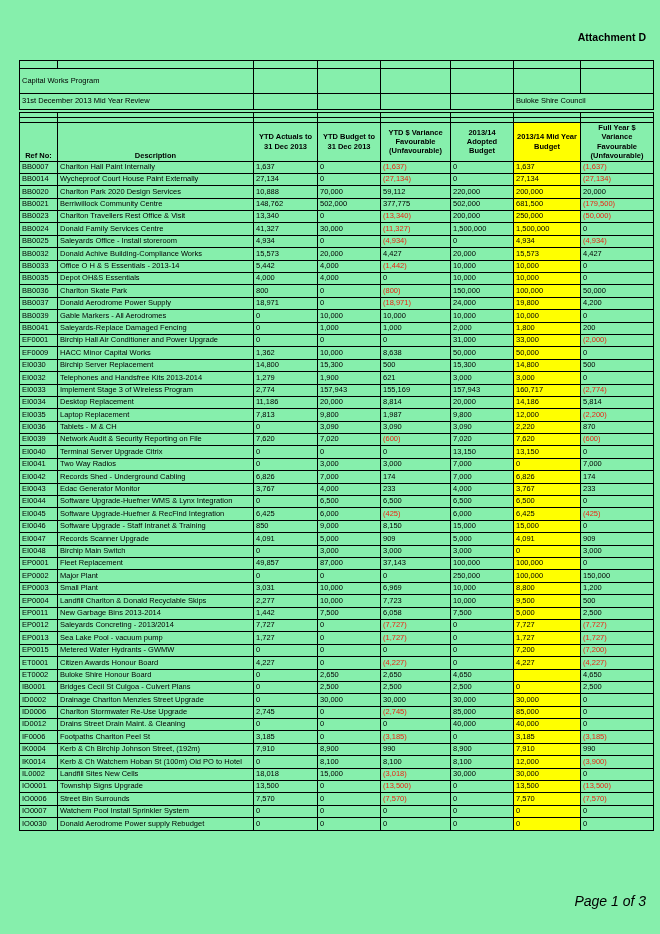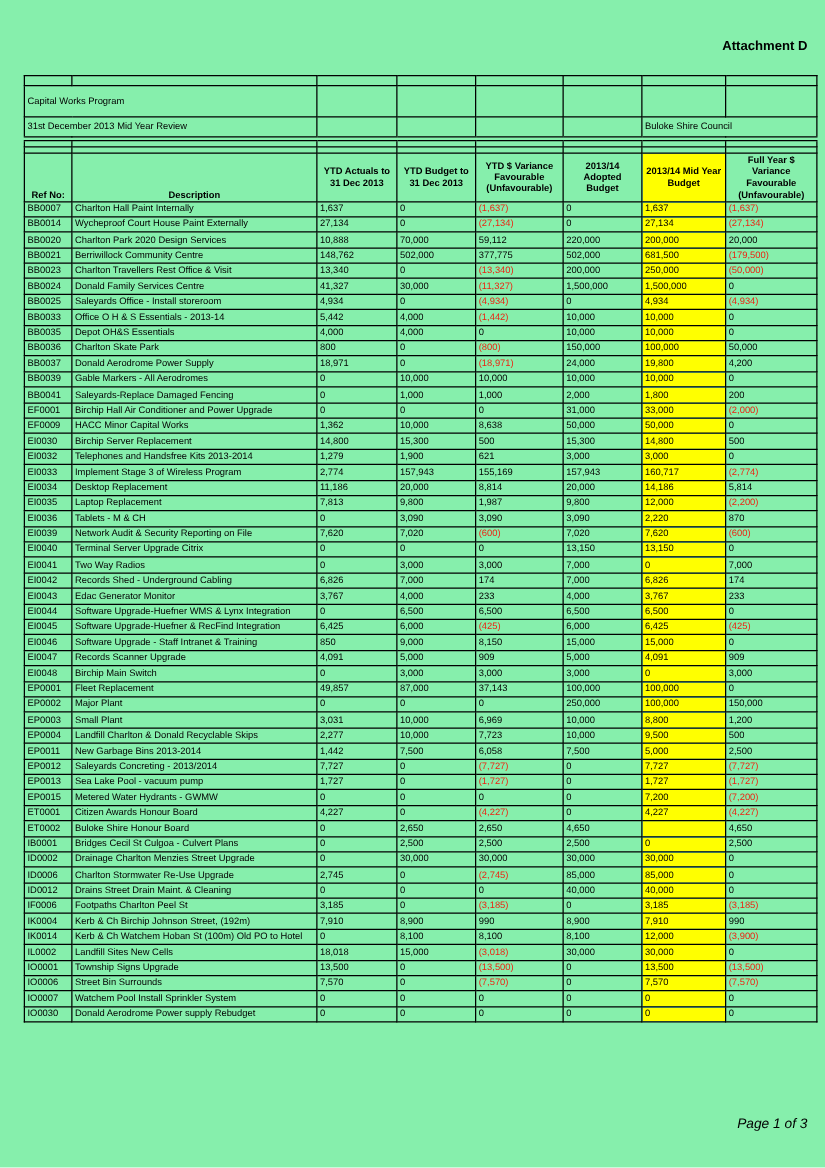--- a/index.html
+++ b/index.html
@@ -7,21 +7,21 @@
     position:relative; width:660px; height:934px; background:#86efac;
     font-family:"Liberation Sans","DejaVu Sans",sans-serif; color:#000;
     overflow:hidden;
   }
   .attachment {
     position:absolute; top:31px; right:14px;
     font-size:10.5px; font-weight:bold;
   }
   .pagenum {
     position:absolute; top:893px; right:14px;
-    font-size:11px; font-style:italic;
+    font-size:14px; font-style:italic;
   }
   table.cwp {
     position:absolute; left:19px; top:60px; width:634px;
     border-collapse:collapse; table-layout:fixed;
     border:1.5px solid #000;
   }
   table.cwp td, table.cwp th {
     border:1px solid #000; padding:0 2px;
     font-size:7.5px; line-height:1.15;
     overflow:hidden; white-space:nowrap;
@@ -188,20 +188,30 @@
           <td class="ref">BB0025</td>
           <td class="desc">Saleyards Office - Install storeroom</td>
           <td class="num">4,934</td>
           <td class="num">0</td>
           <td class="num neg">(4,934)</td>
           <td class="num">0</td>
           <td class="num ylw">4,934</td>
           <td class="num neg">(4,934)</td>
         </tr>
         <tr>
+          <td class="ref">BB0032</td>
+          <td class="desc">Donald Achive Building-Compliance Works</td>
+          <td class="num">15,573</td>
+          <td class="num">20,000</td>
+          <td class="num">4,427</td>
+          <td class="num">20,000</td>
+          <td class="num ylw">15,573</td>
+          <td class="num">4,427</td>
+        </tr>
+        <tr>
           <td class="ref">BB0033</td>
           <td class="desc">Office O H &amp; S Essentials - 2013-14</td>
           <td class="num">5,442</td>
           <td class="num">4,000</td>
           <td class="num neg">(1,442)</td>
           <td class="num">10,000</td>
           <td class="num ylw">10,000</td>
           <td class="num">0</td>
         </tr>
         <tr>

